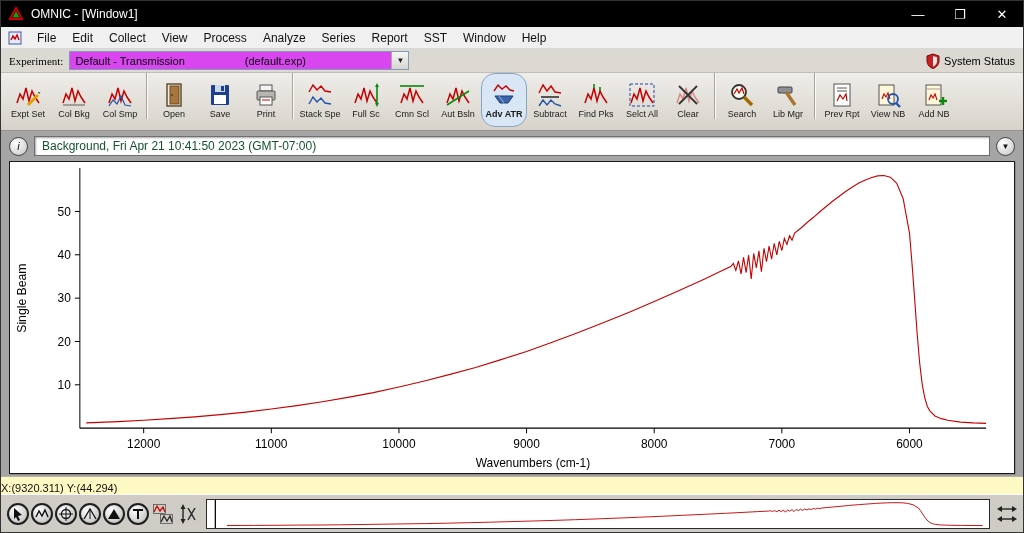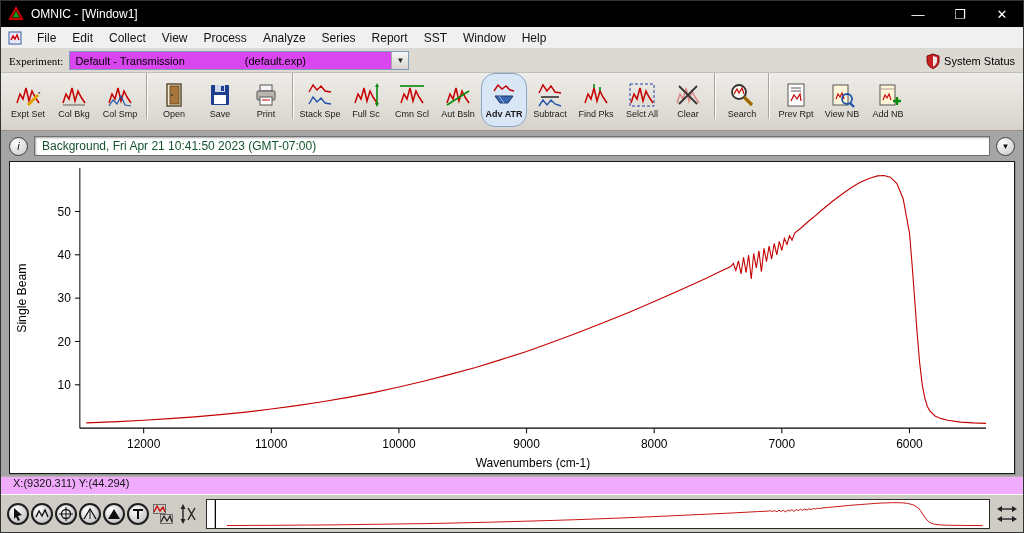--- a/index.html
+++ b/index.html
@@ -38,21 +38,21 @@
 
   
   .workspace { flex:1; background:#a5a5a5; padding:4px 8px 2px; display:flex; flex-direction:column; min-height:0; }
   .spec-header { display:flex; align-items:center; gap:6px; height:22px; margin-bottom:4px; flex:none; }
   .round-btn { width:19px; height:19px; border-radius:50%; background:radial-gradient(circle at 35% 30%, #ffffff, #c4c4c4); border:1px solid #444; display:flex; align-items:center; justify-content:center; font-size:11px; color:#111; flex:none; }
   .spec-title-box { flex:1; height:20px; background:#fff; border:1px solid #6f6f6f; box-shadow:inset 1px 1px 2px rgba(0,0,0,0.35); display:flex; align-items:center; padding:0 7px; color:#14532d; font-size:12px; overflow:hidden; white-space:nowrap; }
   .plot-pane { flex:1; background:#fff; border:1px solid #1a1a1a; position:relative; min-height:0; box-shadow:1px 1px 0 #8a8a8a; }
   .plot-pane svg { position:absolute; inset:0; width:100%; height:100%; }
 
   
-  .statusbar { height:18px; background:#f0abfc; display:flex; align-items:flex-start; font-size:11px; color:#111; padding:0 12px; flex:none; border-top:1px solid #b5b2ab; }
+  .statusbar { height:18px; background:#fef9c3; display:flex; align-items:flex-end; font-size:11px; color:#111; padding:0 0; flex:none; border-top:1px solid #b5b2ab; }
 
   
   .bottombar { height:38px; background:#cfccc6; display:flex; align-items:center; padding:0 6px; gap:3px; flex:none; border-top:1px solid #fdfcfa; }
   .pal-btn { width:22px; height:22px; border-radius:50%; background:radial-gradient(circle at 35% 30%, #ffffff, #b5b5b5); border:2px solid #1e1e1e; display:flex; align-items:center; justify-content:center; flex:none; }
   .pal-btn svg { width:14px; height:14px; }
   .flat-ico { width:22px; height:24px; flex:none; display:flex; align-items:center; justify-content:center; }
   .flat-ico svg { width:20px; height:20px; }
   .overview { flex:1; height:30px; background:#fff; border:1px solid #2a2a2a; position:relative; margin:0 4px; min-width:0; }
   .overview svg { position:absolute; inset:0; width:100%; height:100%; }
   .pan-ico { width:20px; height:26px; flex:none; }
@@ -232,20 +232,27 @@
         <span class="lbl">Clear</span>
       </div>
       <div class="tsep"></div>
       <div class="tbtn">
         <svg viewBox="0 0 26 26">
           <circle cx="10" cy="10" r="7" fill="#fffef2" stroke="#333" stroke-width="1.8"></circle>
           <polyline points="5,12 8,7 10,11 13,6 15,12" fill="none" stroke="#c40000" stroke-width="1.2"></polyline>
           <line x1="15" y1="15" x2="23" y2="23" stroke="#a06a00" stroke-width="3.4"></line>
         </svg>
         <span class="lbl">Search</span>
+      </div>
+      <div class="tbtn">
+        <svg viewBox="0 0 26 26">
+          <rect x="3" y="5" width="14" height="6" rx="1" fill="#8a8f98" stroke="#444"></rect>
+          <line x1="11" y1="10" x2="20" y2="23" stroke="#a9742c" stroke-width="3.4"></line>
+        </svg>
+        <span class="lbl">Lib Mgr</span>
       </div>
       <div class="tsep"></div>
       <div class="tbtn">
         <svg viewBox="0 0 26 26">
           <rect x="5" y="2" width="16" height="22" fill="#fff" stroke="#555"></rect>
           <line x1="8" y1="6" x2="18" y2="6" stroke="#555"></line>
           <line x1="8" y1="9" x2="18" y2="9" stroke="#555"></line>
           <polyline points="8,19 11,13 14,17 17,12 18,19" fill="none" stroke="#c40000" stroke-width="1.2"></polyline>
         </svg>
         <span class="lbl">Prev Rpt</span>

